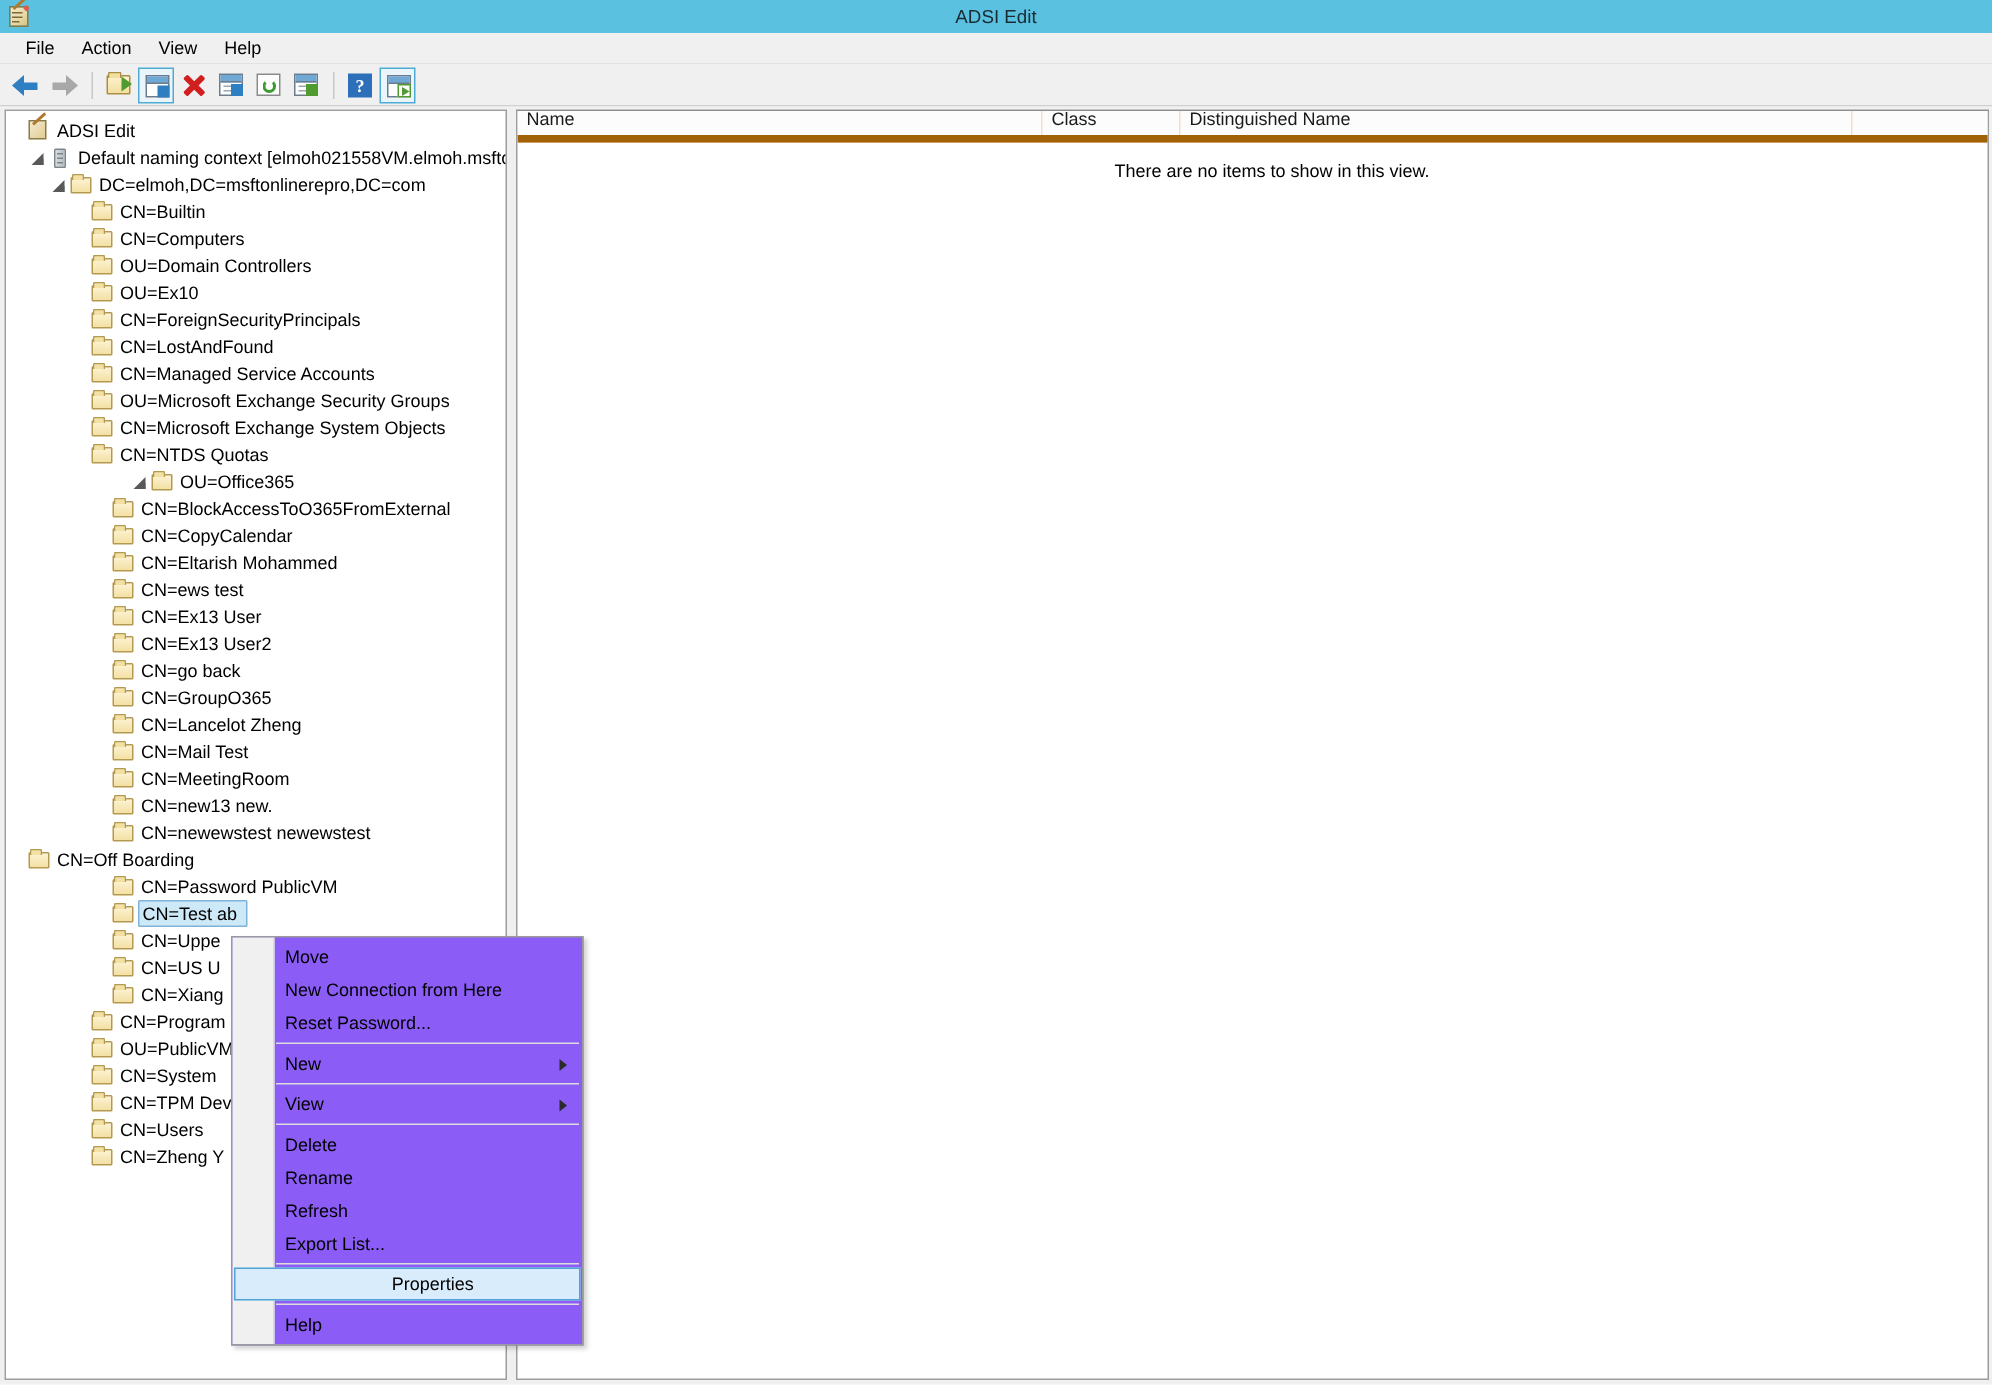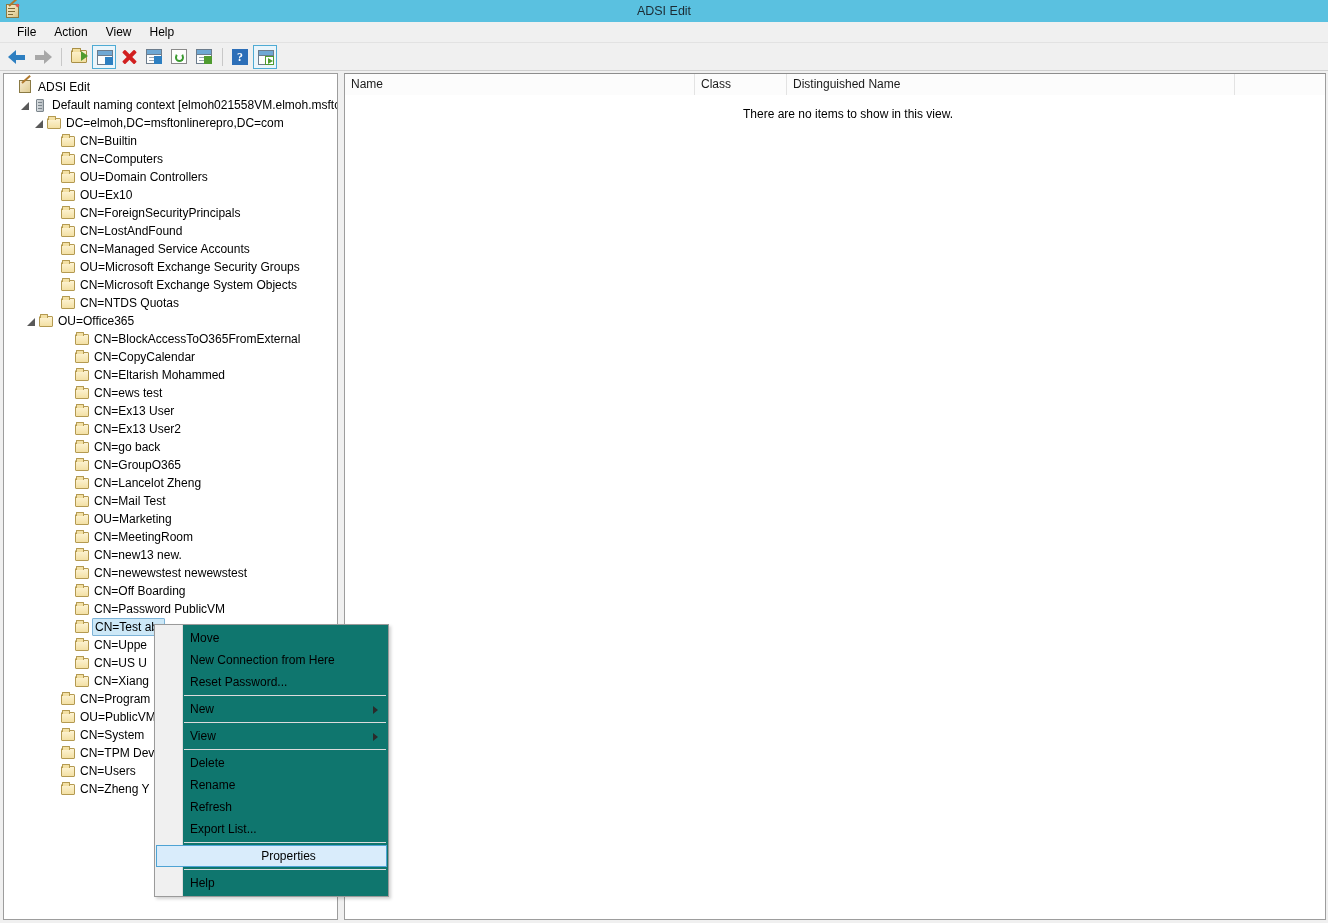--- a/index.html
+++ b/index.html
@@ -386,20 +386,21 @@
     border-top: 1px solid #8d8d8d;
     overflow: hidden;
   }
   #listheader {
     position: absolute;
     left: 0; top: 0;
     width: 982px; height: 21px;
     background: #fdba74;
     border-bottom: 5px solid #a16207;
     display: flex;
+    align-items: flex-end;
   }
   .col-head {
     height: 21px;
     line-height: 20px;
     font-size: 12px;
     padding-left: 6px;
     border-right: 1px solid #e3e3e3;
     background: #fcfcfc;
     color: #1a1a1a;
     cursor: default;
@@ -414,21 +415,21 @@
     text-align: center;
     font-size: 12px;
     color: #000;
   }
 
   
   #ctxmenu {
     position: absolute;
     left: 154px; top: 624px;
     width: 235px;
-    background: #0f766e;
+    background: #8b5cf6;
     border: 1px solid #9a9a9a;
     box-shadow: 2px 2px 3px rgba(0,0,0,0.18);
     padding: 2px 0;
     z-index: 50;
   }
   #ctxmenu .gutter {
     position: absolute;
     left: 0; top: 0; bottom: 0;
     width: 28px;
     background: #f0f0f0;
@@ -641,21 +642,21 @@
           </div>
           <span class="tree-label">CN=Microsoft Exchange System Objects</span>
         </div>
         <div class="tree-row" style="padding-left: 42px;">
           <div class="expander"></div>
           <div class="node-ico">
             <div class="f-ico"></div>
           </div>
           <span class="tree-label">CN=NTDS Quotas</span>
         </div>
-        <div class="tree-row" style="padding-left: 20px;">
+        <div class="tree-row" style="padding-left: 42px; margin-left: 40px;">
           <div class="expander open"></div>
           <div class="node-ico">
             <div class="f-ico"></div>
           </div>
           <span class="tree-label">OU=Office365</span>
         </div>
         <div class="tree-row" style="padding-left: 56px;">
           <div class="expander"></div>
           <div class="node-ico">
             <div class="f-ico"></div>
@@ -723,44 +724,37 @@
           <div class="node-ico">
             <div class="f-ico"></div>
           </div>
           <span class="tree-label">CN=Mail Test</span>
         </div>
         <div class="tree-row" style="padding-left: 56px;">
           <div class="expander"></div>
           <div class="node-ico">
             <div class="f-ico"></div>
           </div>
-          <span class="tree-label">OU=Marketing</span>
-        </div>
-        <div class="tree-row" style="padding-left: 56px;">
-          <div class="expander"></div>
-          <div class="node-ico">
-            <div class="f-ico"></div>
-          </div>
           <span class="tree-label">CN=MeetingRoom</span>
         </div>
         <div class="tree-row" style="padding-left: 56px;">
           <div class="expander"></div>
           <div class="node-ico">
             <div class="f-ico"></div>
           </div>
           <span class="tree-label">CN=new13 new.</span>
         </div>
         <div class="tree-row" style="padding-left: 56px;">
           <div class="expander"></div>
           <div class="node-ico">
             <div class="f-ico"></div>
           </div>
           <span class="tree-label">CN=newewstest newewstest</span>
         </div>
-        <div class="tree-row" style="padding-left: 56px;">
+        <div class="tree-row" style="">
           <div class="expander"></div>
           <div class="node-ico">
             <div class="f-ico"></div>
           </div>
           <span class="tree-label">CN=Off Boarding</span>
         </div>
         <div class="tree-row" style="padding-left: 56px;">
           <div class="expander"></div>
           <div class="node-ico">
             <div class="f-ico"></div>

